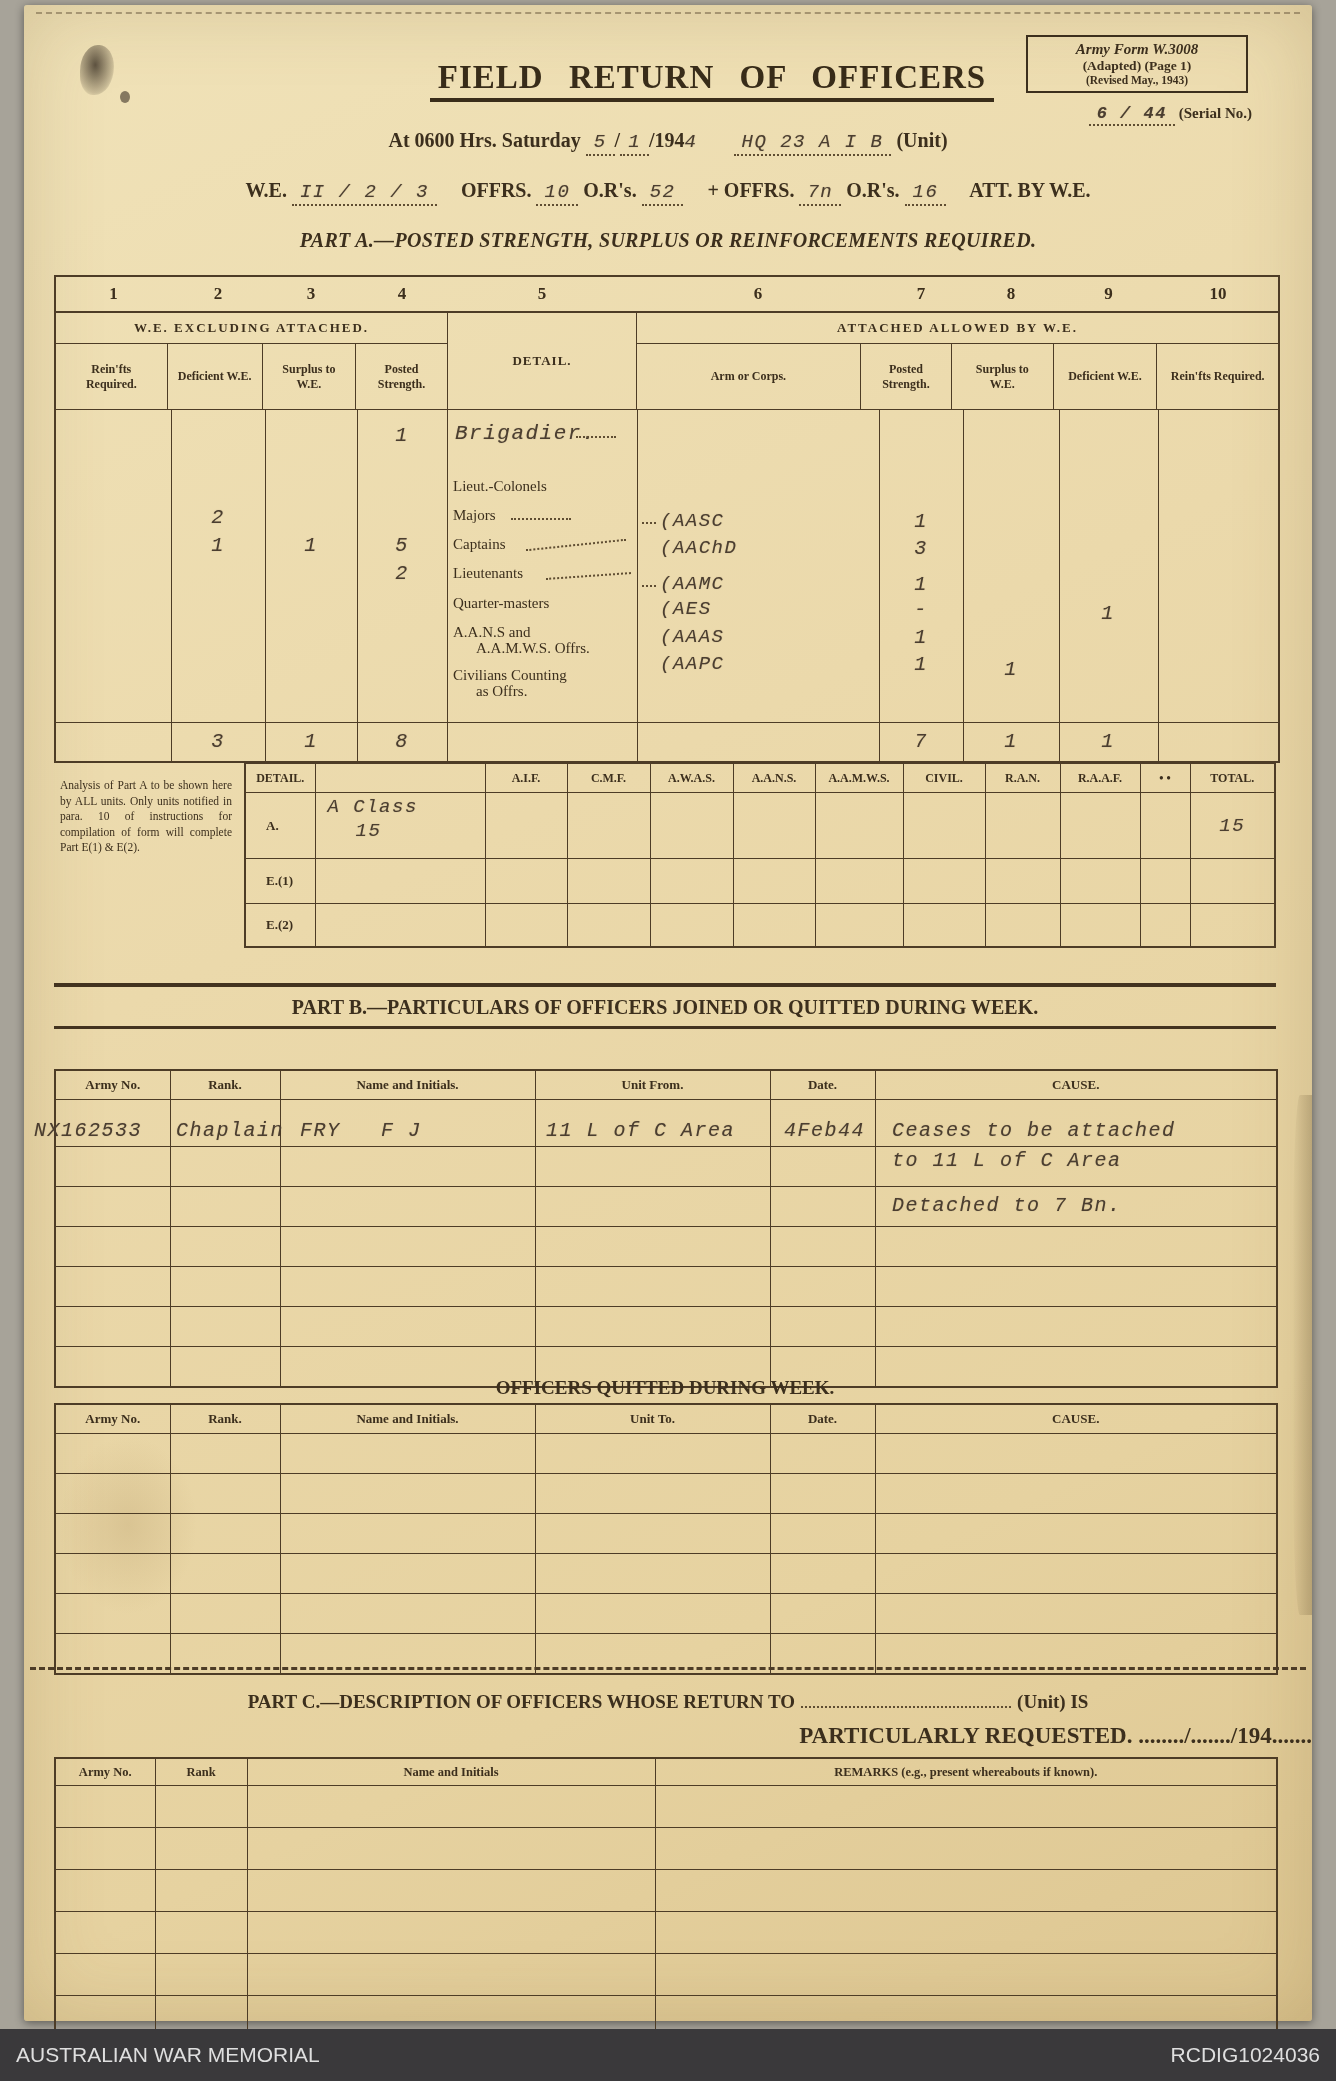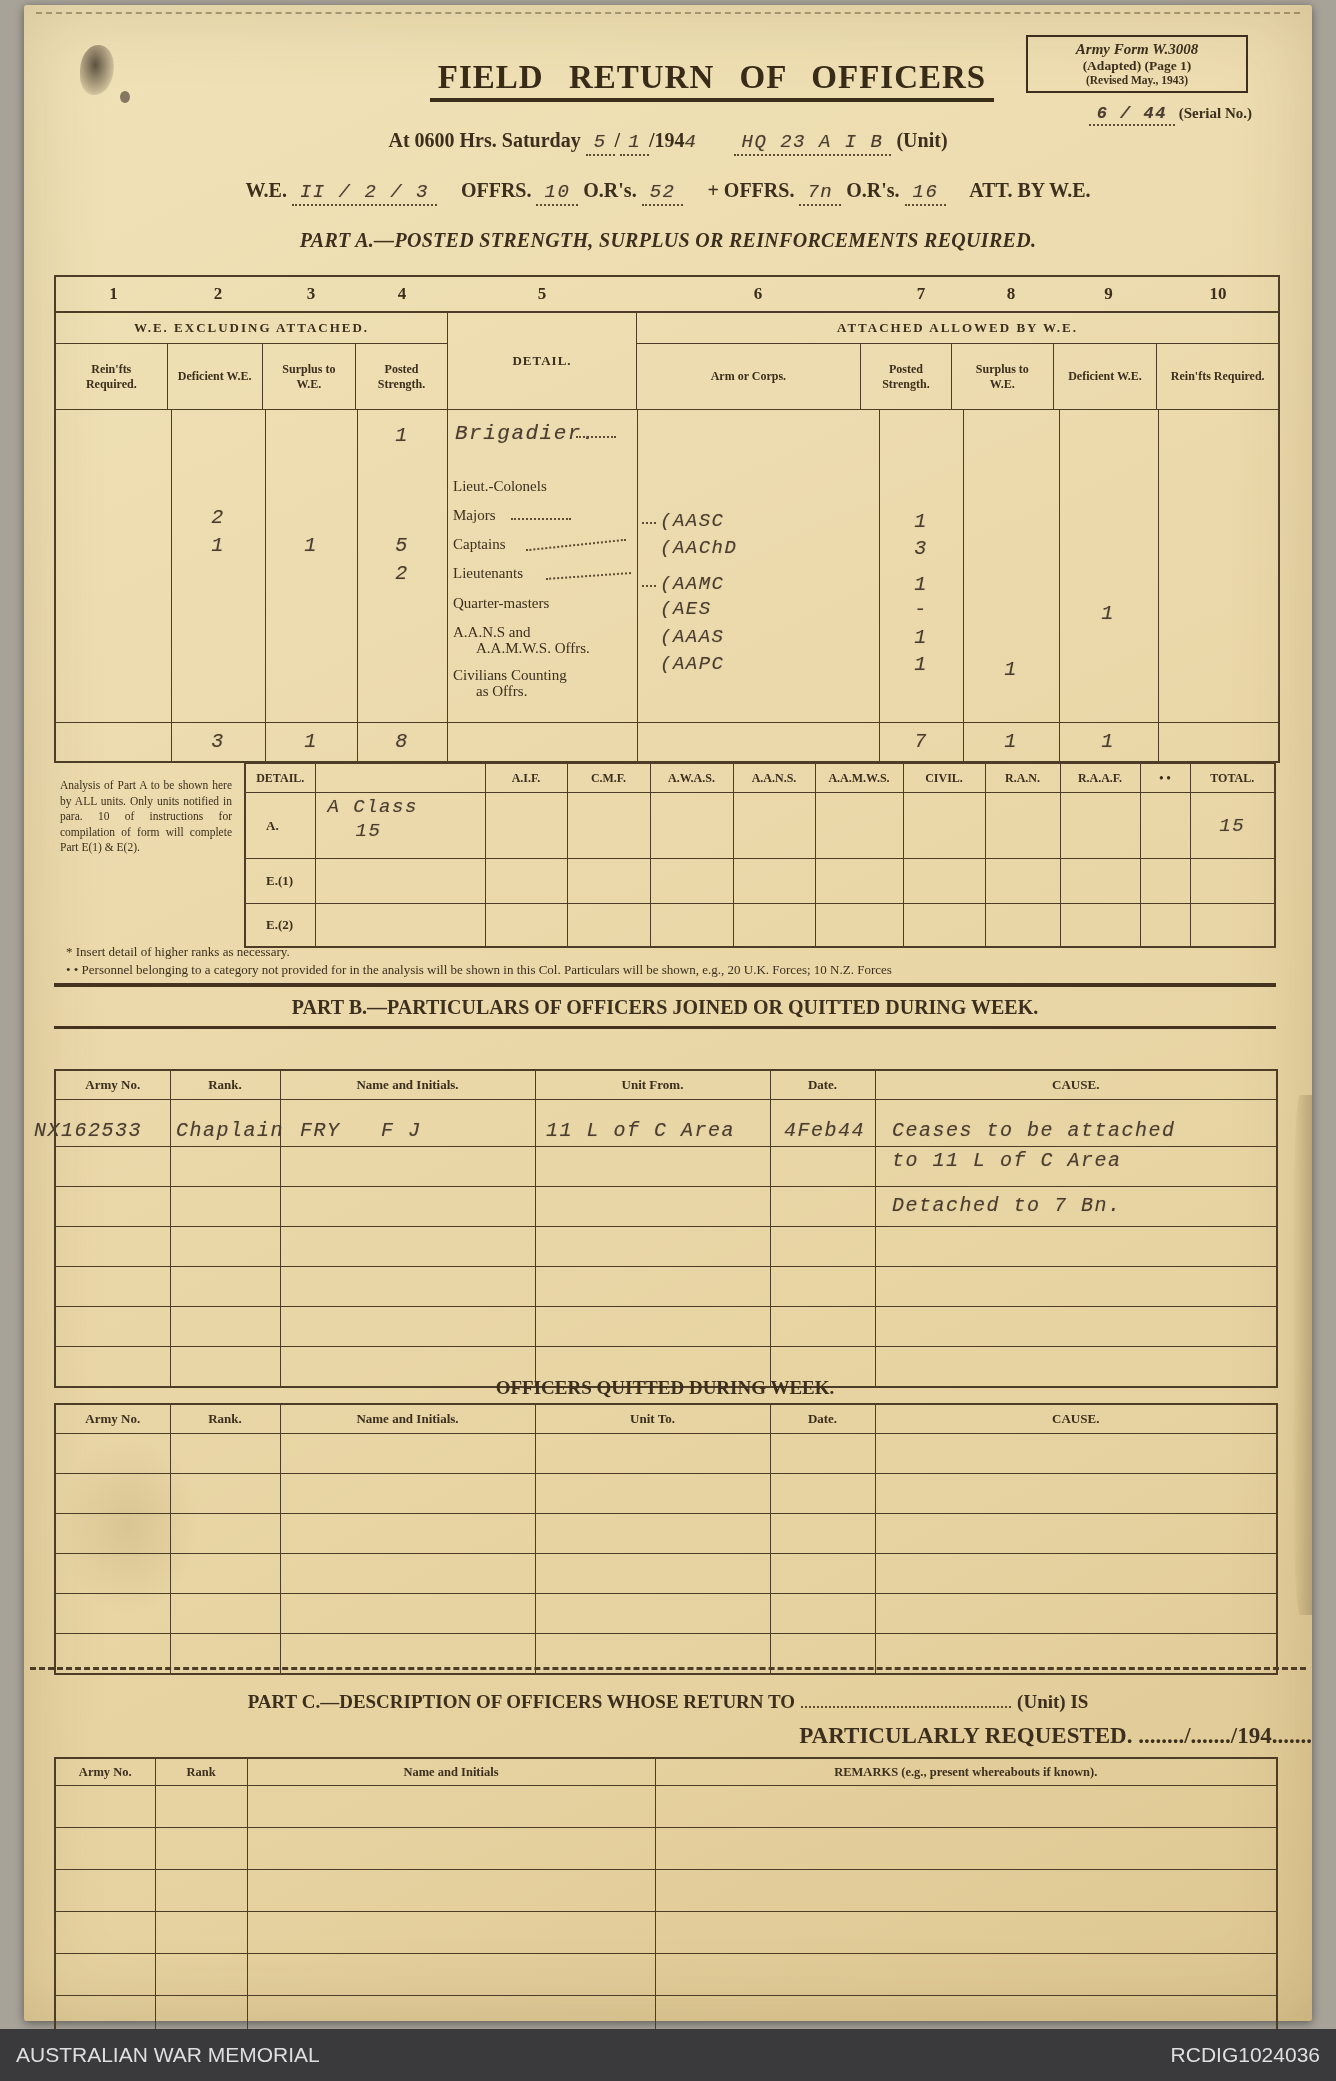--- a/index.html
+++ b/index.html
@@ -358,24 +358,20 @@
             <td></td>
             <td></td>
             <td></td>
             <td></td>
             <td></td>
       </tr>
     </tbody>
       </table>
   </div>
 
-  <div class="footnotes">
-    <div>* Insert detail of higher ranks as necessary.</div>
-    <div>• • Personnel belonging to a category not provided for in the analysis will be shown in this Col.  Particulars will be shown, e.g., 20 U.K. Forces; 10 N.Z. Forces</div>
-  </div>
 
   <div class="pb-band">PART B.—PARTICULARS OF OFFICERS JOINED OR QUITTED DURING WEEK.</div>
 
   <div class="bt-wrap jw">
     <table class="bt">
       <colgroup>
         <col style="width:115px">
           <col style="width:110px">
           <col style="width:255px">
         <col style="width:235px">

